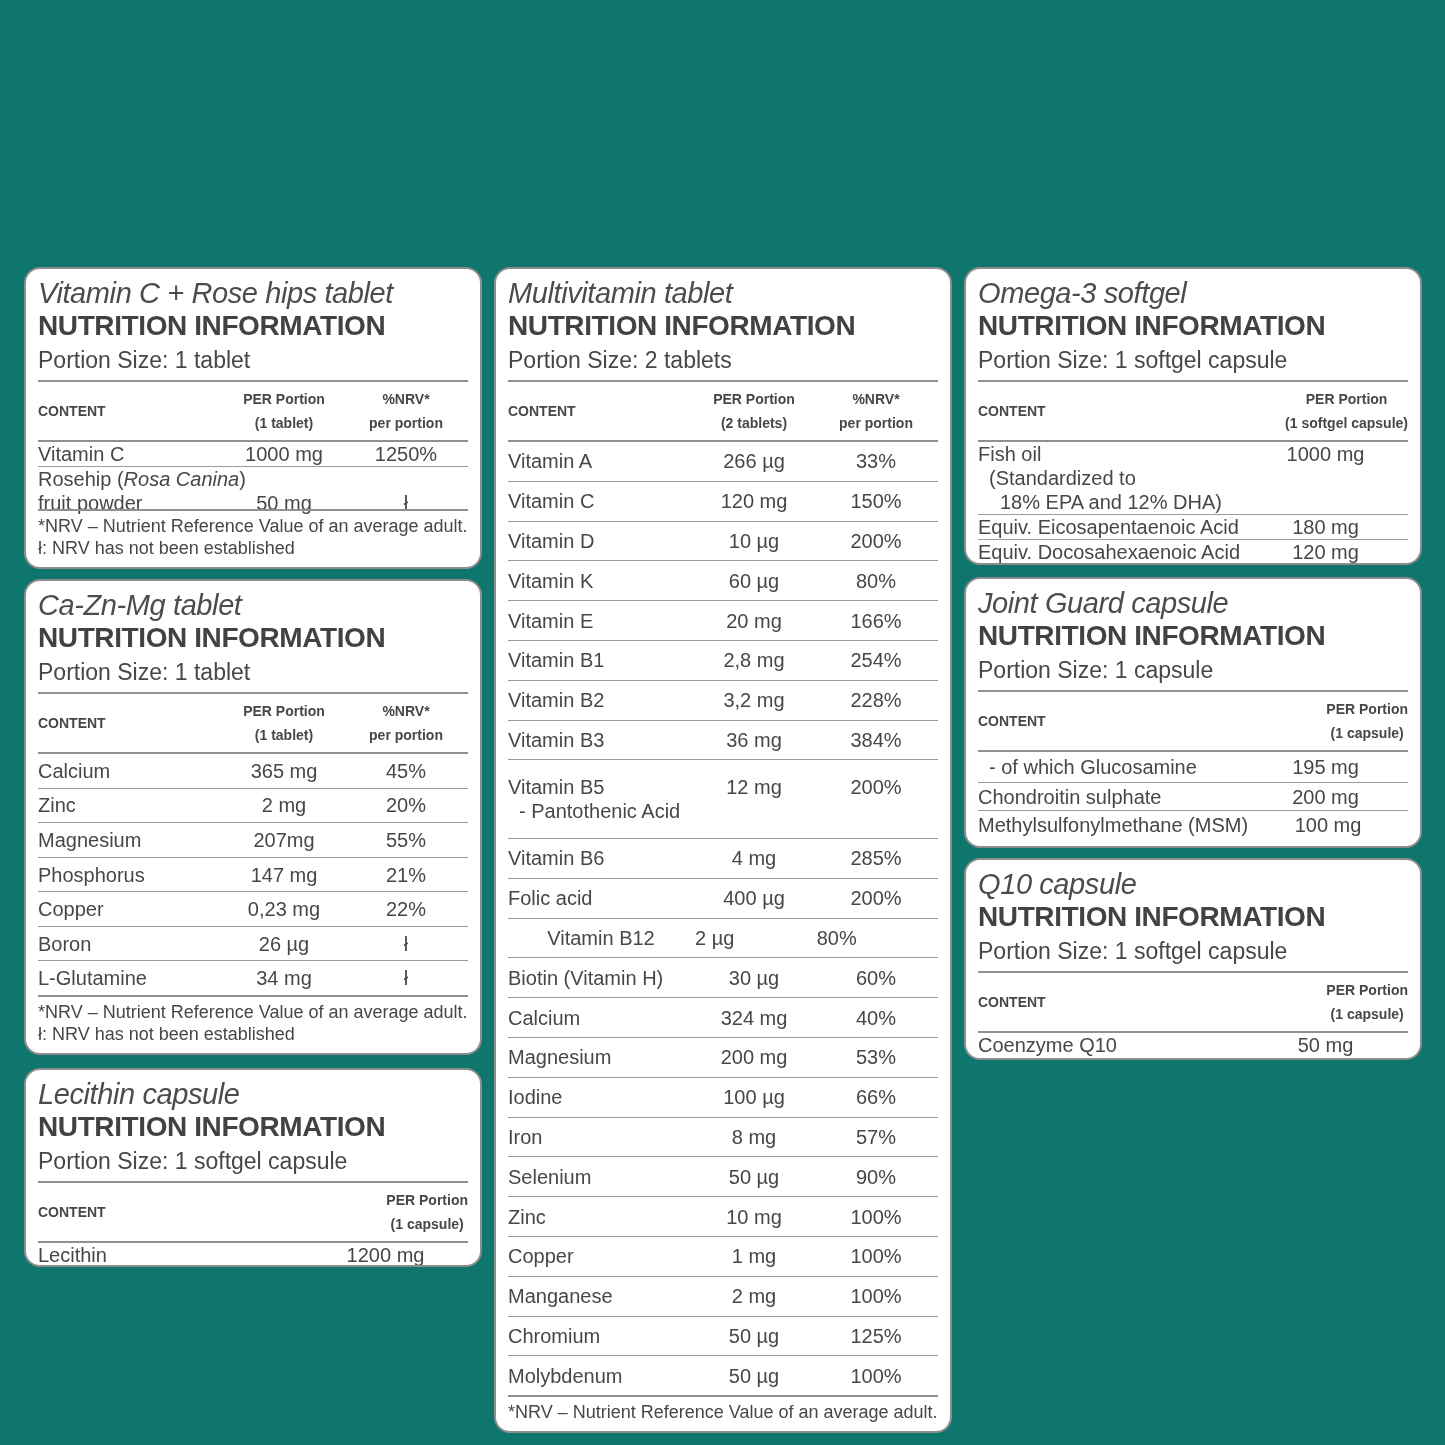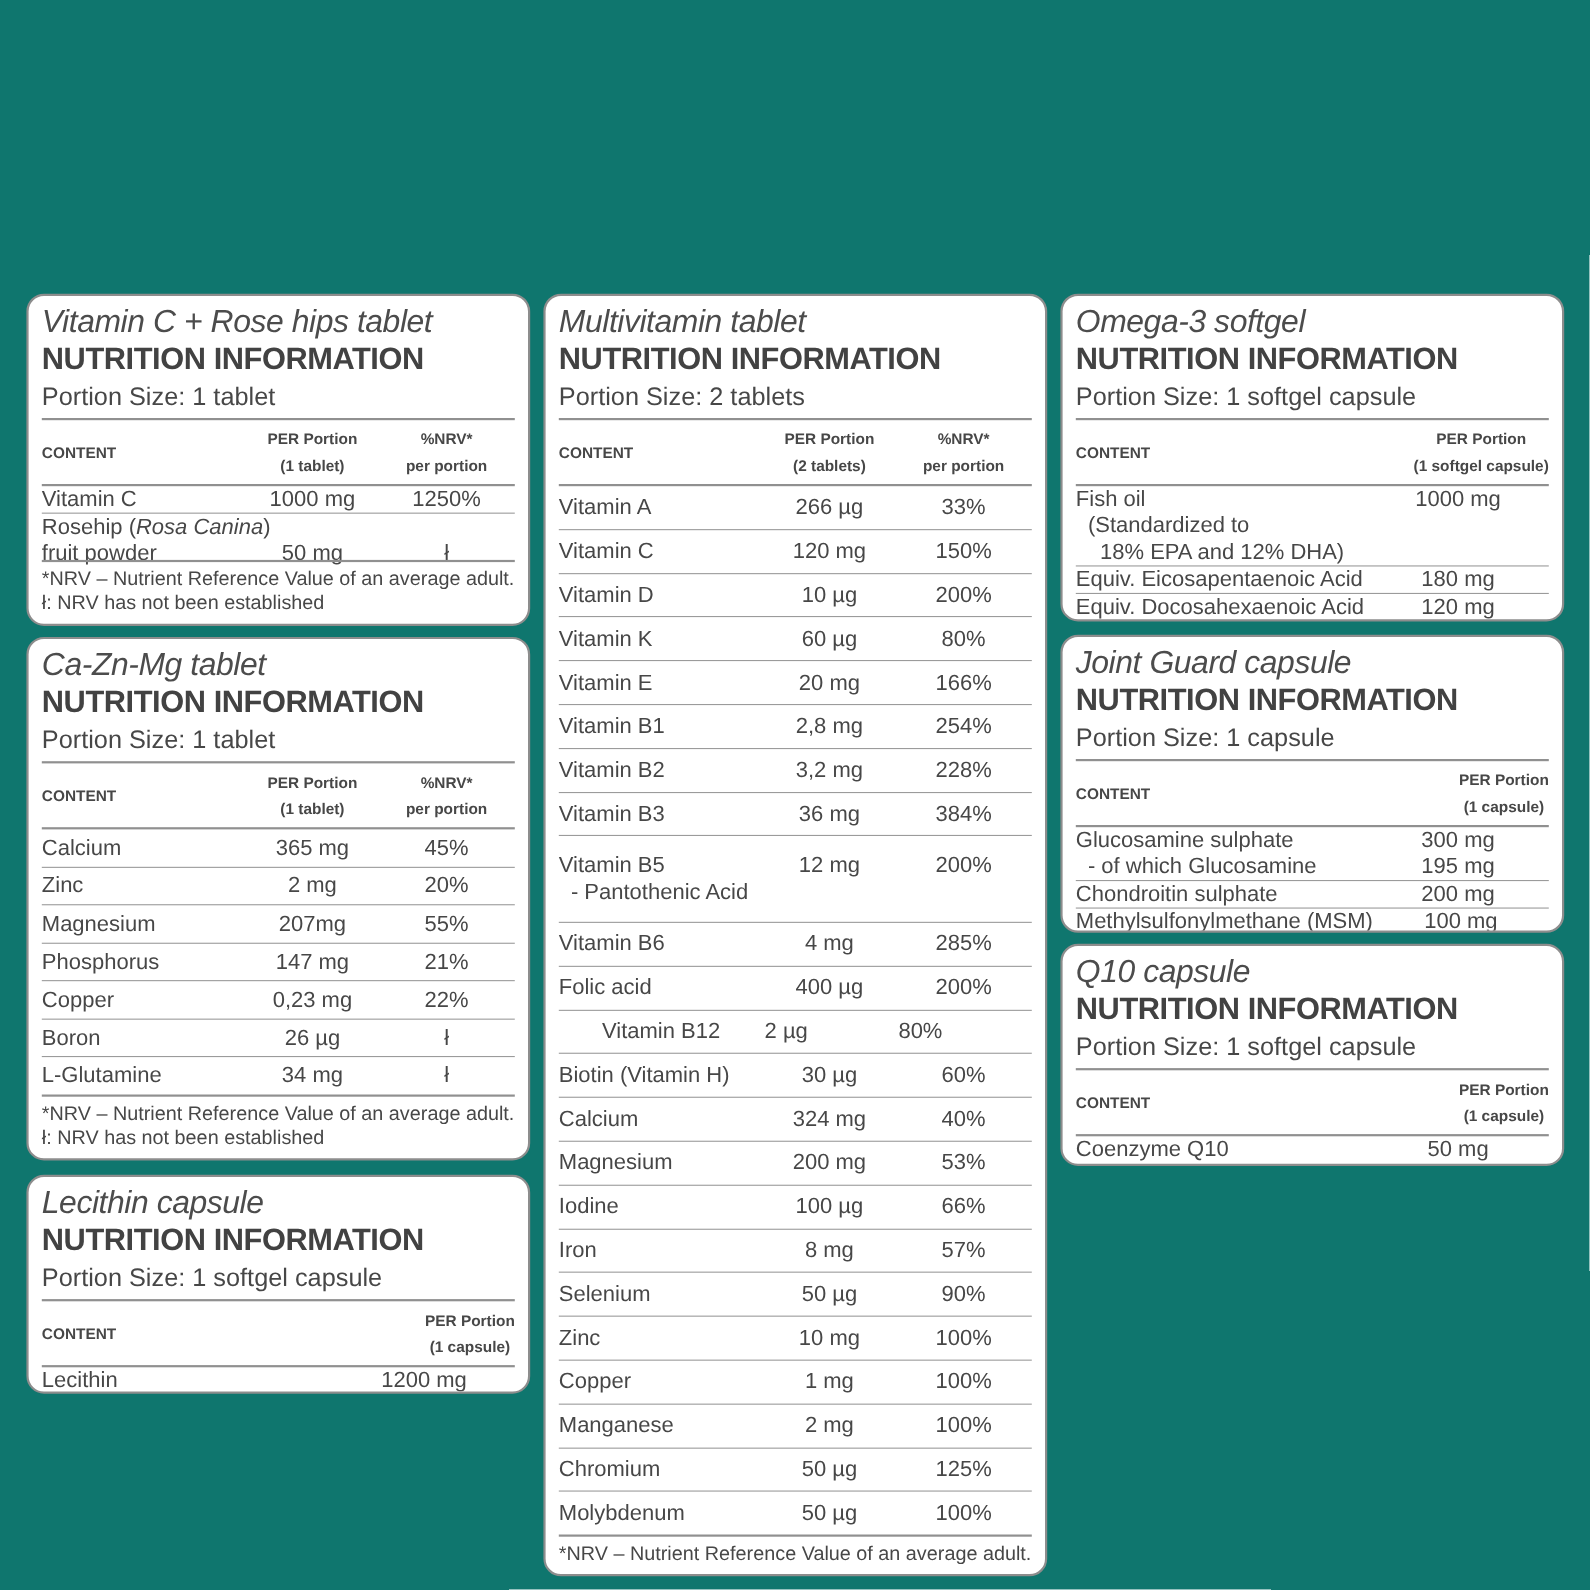--- a/index.html
+++ b/index.html
@@ -400,24 +400,20 @@
           <div class="portion">Portion Size: 1 capsule</div>
           <div class="hdr">
             <span class="hc">CONTENT</span>
             <div class="hper2">
               <div>PER Portion</div>
               <div>(1 capsule)</div>
             </div>
           </div>
           <div class="rows">
             <div class="row" style="flex-grow: 2;">
-              <div class="line">
-                <span class="nm">Glucosamine sulphate</span>
-                <span class="v2">300 mg</span>
-              </div>
               <div class="line ind1">
                 <span class="nm">- of which Glucosamine</span>
                 <span class="v2">195 mg</span>
               </div>
             </div>
             <div class="row" style="flex-grow: 1;">
               <div class="line">
                 <span class="nm">Chondroitin sulphate</span>
                 <span class="v2">200 mg</span>
               </div>

